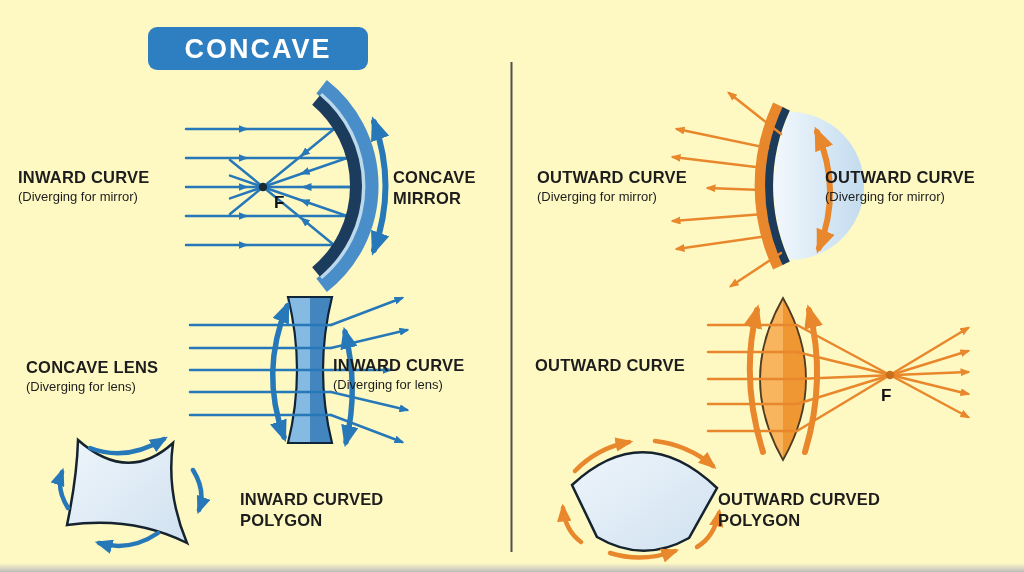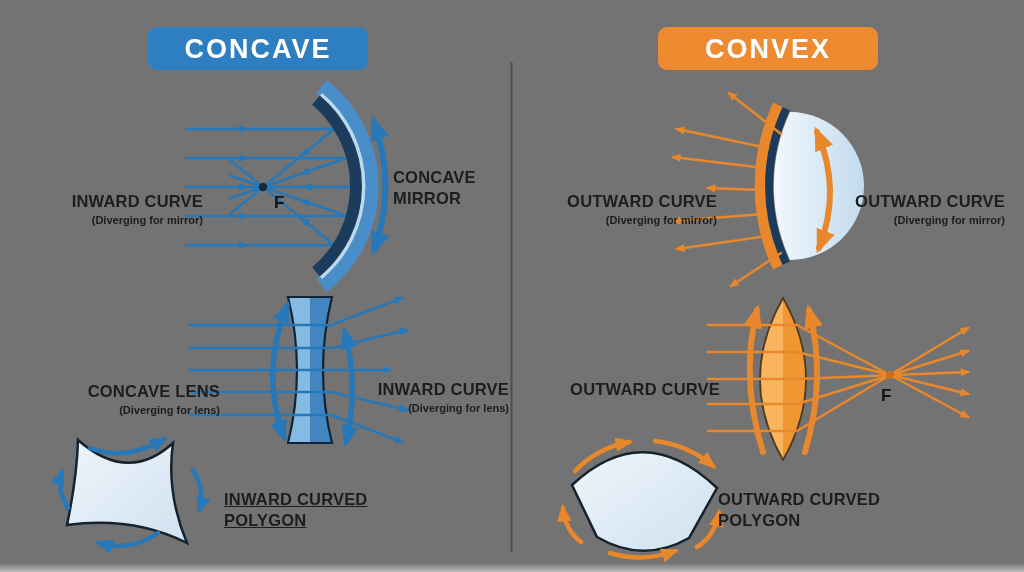--- a/index.html
+++ b/index.html
@@ -1,30 +1,30 @@
 <!DOCTYPE html>
 <html><head>
 <meta charset="utf-8">
 <style>
   html,body{margin:0;padding:0;background:#ffffff;}
   .stage{
     position:relative;width:1024px;height:572px;overflow:hidden;
-    background:#737373;font-family:"Liberation Sans",sans-serif;
+    background:#fef9c3;font-family:"Liberation Sans",sans-serif;
   }
   .diagram-svg{position:absolute;left:0;top:0;}
   .banner{
     position:absolute;top:27px;width:220px;height:43px;border-radius:9px;
     color:#ffffff;font-weight:700;font-size:27px;letter-spacing:2px;
     text-align:center;line-height:44px;
   }
   .banner.blue{left:148px;background:#2e7fc1;}
   .banner.orange{left:658px;background:#ee8b31;}
-  .lbl{position:absolute;text-align:right;color:#1d1d1d;margin-top:24px;}
+  .lbl{position:absolute;text-align:left;color:#1d1d1d;}
   .lbl .b{display:block;font-weight:700;font-size:16.5px;line-height:20px;letter-spacing:.2px;}
-  .lbl .s{display:block;font-weight:700;font-size:11px;line-height:19px;}
+  .lbl .s{display:block;font-weight:400;font-size:13px;line-height:19px;}
   .lbl2{
     position:absolute;color:#1d1d1d;font-weight:700;font-size:16.5px;
     line-height:21px;text-align:left;white-space:pre-line;letter-spacing:.2px;
   }
   .flabel{position:absolute;color:#111;font-weight:700;font-size:17px;}
   .bottom-fade{
     position:absolute;left:0;bottom:0;width:1024px;height:9px;
     background:linear-gradient(to bottom,rgba(255,255,255,0),#bdbdbd);
   }
 </style>
@@ -171,39 +171,38 @@
       <path d="M 572 485 Q 644 418 717 488 L 689 538 Q 643 564 597 537 Z" fill="url(#polyGrad)" stroke="#15232f" stroke-width="2.5"></path>
       <path d="M 575 471 Q 597 448 629 442" marker-end="url(#ao)"></path>
       <path d="M 655 441 Q 688 445 713 466" marker-end="url(#ao)"></path>
       <path d="M 581 542 Q 565 530 563 508" marker-end="url(#ao)"></path>
       <path d="M 610 553 Q 642 563 675 551" marker-end="url(#ao)"></path>
       <path d="M 697 547 Q 714 537 719 513" marker-end="url(#ao)"></path>
     </g>
   </svg>
 
   <div class="banner blue">CONCAVE</div>
-  <div class="banner orange">CONVEX</div>
 
   <div class="lbl" style="left:18px;top:167px;width:185px;">
     <span class="b">INWARD CURVE</span>
     <span class="s">(Diverging for mirror)</span>
   </div>
   <div class="lbl2" style="left:393px;top:167px;width:110px;">CONCAVE
 MIRROR</div>
   <div class="flabel" style="left:274px;top:193px;">F</div>
 
-  <div class="lbl" style="left:40px;top:357px;width:180px;">
+  <div class="lbl" style="left:26px;top:357px;width:180px;">
     <span class="b">CONCAVE LENS</span>
     <span class="s">(Diverging for lens)</span>
   </div>
   <div class="lbl" style="left:333px;top:355px;width:176px;">
     <span class="b">INWARD CURVE</span>
     <span class="s">(Diverging for lens)</span>
   </div>
-  <div class="lbl2" style="left:224px;top:489px;width:170px;text-decoration:underline;">INWARD CURVED
+  <div class="lbl2" style="left:240px;top:489px;width:170px;">INWARD CURVED
 POLYGON</div>
 
   <div class="lbl" style="left:537px;top:167px;width:180px;">
     <span class="b">OUTWARD CURVE</span>
     <span class="s">(Diverging for mirror)</span>
   </div>
   <div class="lbl" style="left:825px;top:167px;width:180px;">
     <span class="b">OUTWARD CURVE</span>
     <span class="s">(Diverging for mirror)</span>
   </div>

